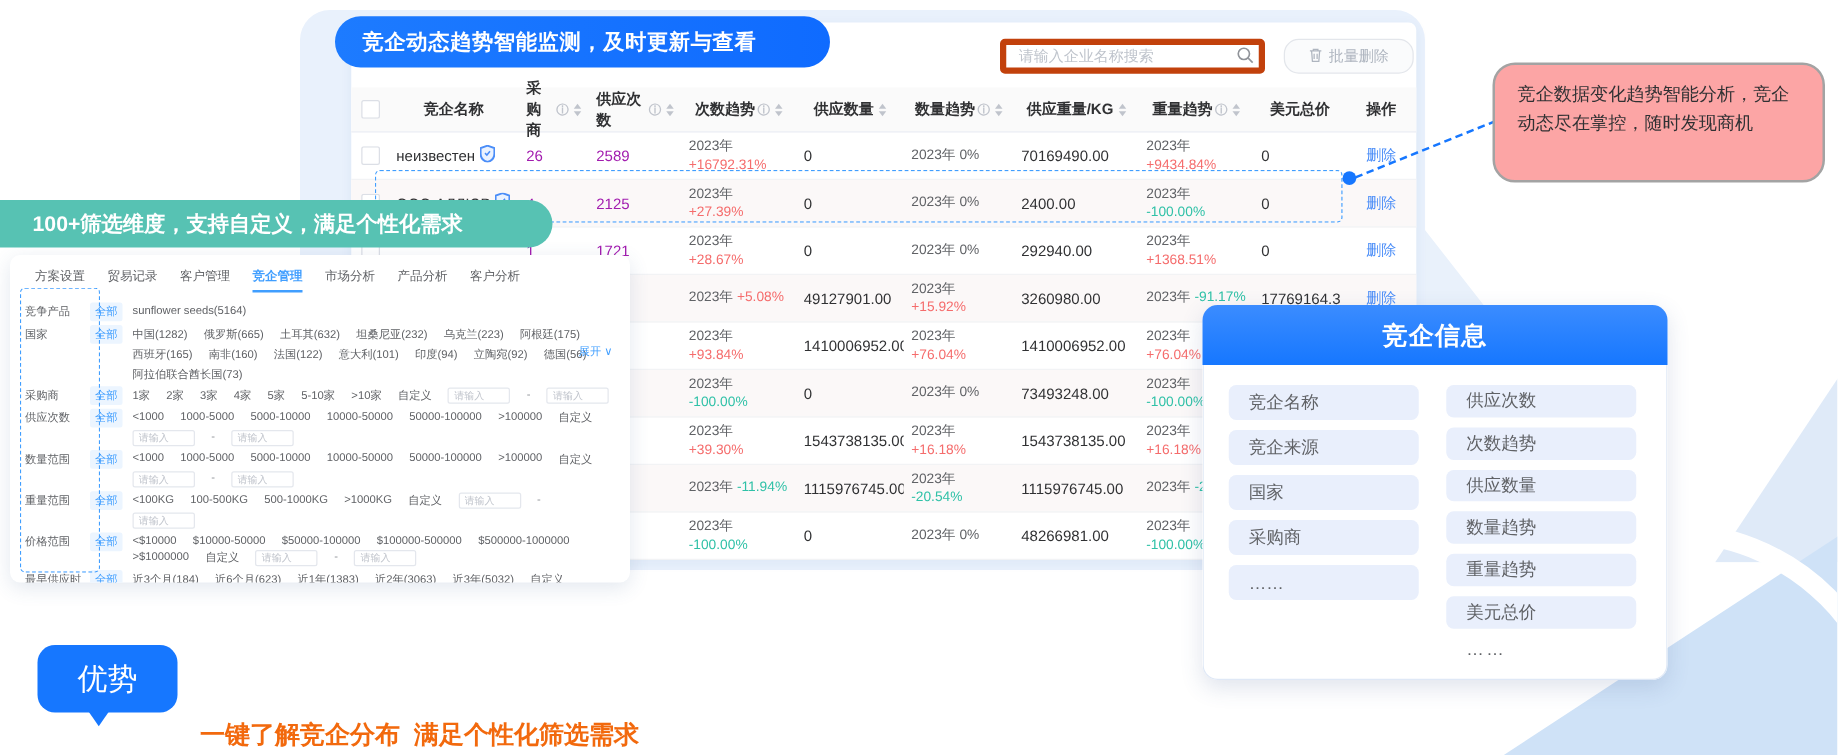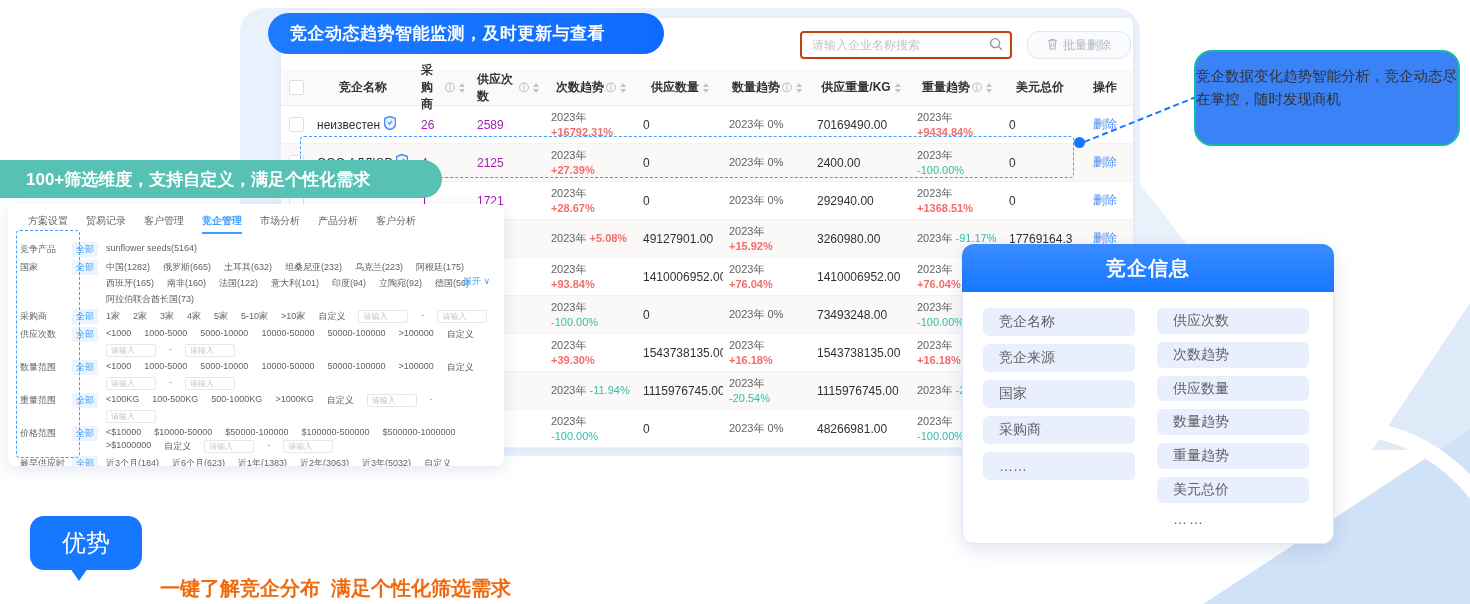--- a/index.html
+++ b/index.html
@@ -13,21 +13,21 @@
   .deco-tri2{left:1372px;top:300px;width:100px;height:150px;background:#dfeaf8;clip-path:polygon(100% 0,100% 100%,0 100%);}
   .deco-ring{left:1152px;top:418px;width:370px;height:370px;border:16px solid #ffffff;border-radius:50%;background:transparent;box-sizing:border-box;}
 
   
   .dash-bg{position:absolute;left:240px;top:8px;width:900px;height:448px;background:#e9f1fc;border-radius:24px;z-index:2;}
   .table-card{position:absolute;left:281px;top:18px;width:852px;height:430px;background:#fff;border-radius:6px;z-index:3;box-shadow:0 2px 10px rgba(31,78,160,.06);}
 
   
   .toolbar{position:absolute;left:0;top:0;width:100%;height:52px;}
   .search-wrap{position:absolute;left:519px;top:13px;width:212px;height:28px;}
-  .search-input{width:100%;height:100%;box-sizing:border-box;border:2px solid #c2410c;border-radius:4px;padding:0 28px 0 10px;font-size:12px;color:#333;outline:none;font-family:inherit;background:#fff;}
+  .search-input{width:100%;height:100%;box-sizing:border-box;border:5px solid #c2410c;border-radius:4px;padding:0 28px 0 10px;font-size:12px;color:#333;outline:none;font-family:inherit;background:#fff;}
   .search-input::placeholder{color:#bfc4cc;}
   .search-icon{position:absolute;right:8px;top:6px;}
   .batch-btn{position:absolute;left:746px;top:13px;width:104px;height:28px;box-sizing:border-box;border:1px solid #e3e6eb;border-radius:12px;background:#fafbfc;color:#aeb5bf;font-size:12px;display:flex;align-items:center;justify-content:center;gap:5px;cursor:not-allowed;}
 
   
   .thr{position:absolute;left:0;top:52px;width:100%;height:36px;display:flex;align-items:center;background:#fafafa;border-bottom:1px solid #ebeef5;box-sizing:border-box;}
   .tbody{position:absolute;left:0;top:88px;width:100%;}
   .tr{display:flex;align-items:center;height:38px;border-bottom:1px solid #f2f3f5;box-sizing:border-box;}
   .tr:nth-child(even){background:#fbf8f8;}
   .td,.th{box-sizing:border-box;padding:0 6px;overflow:hidden;}
@@ -41,21 +41,21 @@
   .c-qty{width:86px;}
   .c-qtr{width:88px;}
   .c-wt{width:100px;}
   .c-wtr{width:92px;}
   .c-usd{width:74px;}
   .c-act{width:56px;text-align:center;}
   .checkbox{display:inline-block;width:13px;height:13px;border:1px solid #dcdfe6;border-radius:2px;background:#fff;cursor:pointer;}
   .link{color:#a21caf;cursor:pointer;}
   .trend{font-size:11px;line-height:1.35;}
   .t-year{color:#606266;}
-  .t-val.up{color:#f56c6c;font-weight:bold;}
+  .t-val.up{color:#f56c6c;}
   .t-val.dn{color:#2fc1a7;}
   .t-val.flat{color:#606266;}
   .del-link{color:#4a8df8;font-size:12px;cursor:pointer;}
   .info-i{font-size:10px;color:#c0c4cc;margin-left:2px;}
   .sort{display:inline-flex;flex-direction:column;gap:2px;margin-left:4px;cursor:pointer;}
   .sort i{display:block;width:0;height:0;border-left:3.5px solid transparent;border-right:3.5px solid transparent;}
   .sort .up{border-bottom:4px solid #c0c4cc;}
   .sort .dn{border-top:4px solid #c0c4cc;}
 
   
@@ -79,21 +79,21 @@
   .f-opts{display:flex;flex-wrap:wrap;column-gap:13px;row-gap:3px;align-items:flex-start;font-size:9px;color:#606266;flex:1;padding-top:2px;}
   .f-opt{cursor:pointer;white-space:nowrap;}
   .f-custom{cursor:pointer;}
   .mini-input{width:50px;height:13px;box-sizing:border-box;border:1px solid #e4e7ed;border-radius:2px;font-size:8px;padding:0 4px;color:#333;outline:none;font-family:inherit;}
   .mini-input::placeholder{color:#c0c4cc;}
   .dash-sep{color:#909399;}
   .expand-link{position:absolute;right:2px;top:34px;font-size:9px;color:#409eff;cursor:pointer;}
   .dashed-col{position:absolute;left:8px;top:26px;width:62px;height:226px;border:1.5px dashed #409eff;border-radius:4px;pointer-events:none;}
 
   
-  .callout{position:absolute;left:1194px;top:50px;width:266px;height:96px;background:#3b82f6;border:2px solid #14b8a6;border-radius:18px;box-sizing:border-box;padding:13px 0;font-size:14.5px;color:#303133;line-height:1.6;z-index:8;}
+  .callout{position:absolute;left:1194px;top:50px;width:266px;height:96px;background:#fca5a5;border:2px solid #a3a3a3;border-radius:18px;box-sizing:border-box;padding:13px 18px;font-size:14.5px;color:#303133;line-height:1.6;z-index:8;}
 
   
   .info-card{position:absolute;left:962px;top:244px;width:372px;height:300px;z-index:8;border-radius:12px;box-shadow:0 6px 18px rgba(60,90,140,.16);background:#fff;}
   .info-head{height:48px;background:linear-gradient(180deg,#3b8cff,#1677ff);border-radius:12px 12px 0 0;display:flex;align-items:center;justify-content:center;color:#fff;font-size:20px;font-weight:bold;letter-spacing:1px;}
   .info-body{display:flex;gap:22px;padding:16px 20px;box-sizing:border-box;border:1px solid #dfe8f6;border-top:none;border-radius:0 0 12px 12px;height:252px;}
   .info-col{display:flex;flex-direction:column;gap:8px;width:152px;}
   .pill{height:28px;background:#e9effc;border-radius:6px;display:flex;align-items:center;padding-left:16px;font-size:14px;color:#606266;box-sizing:border-box;}
   .more-txt{font-size:14px;color:#606266;padding-left:16px;letter-spacing:2px;}
 
   

